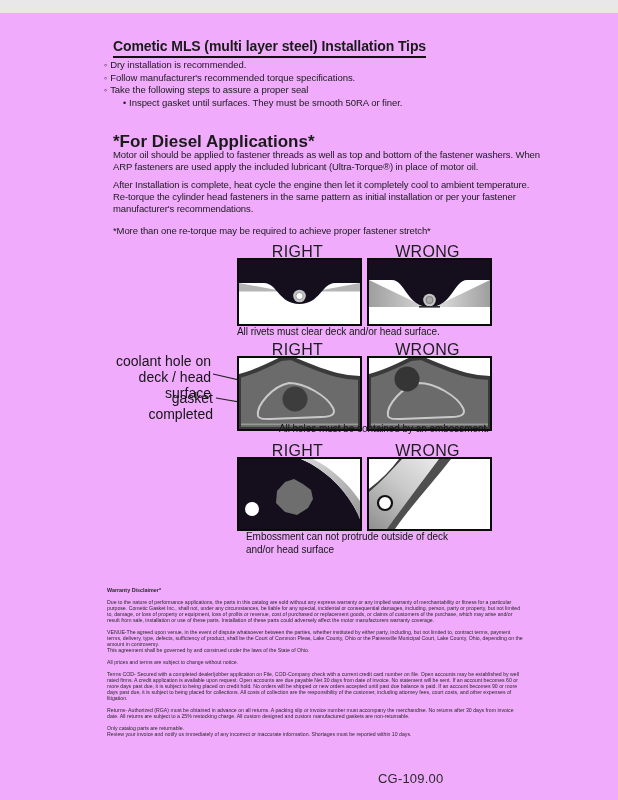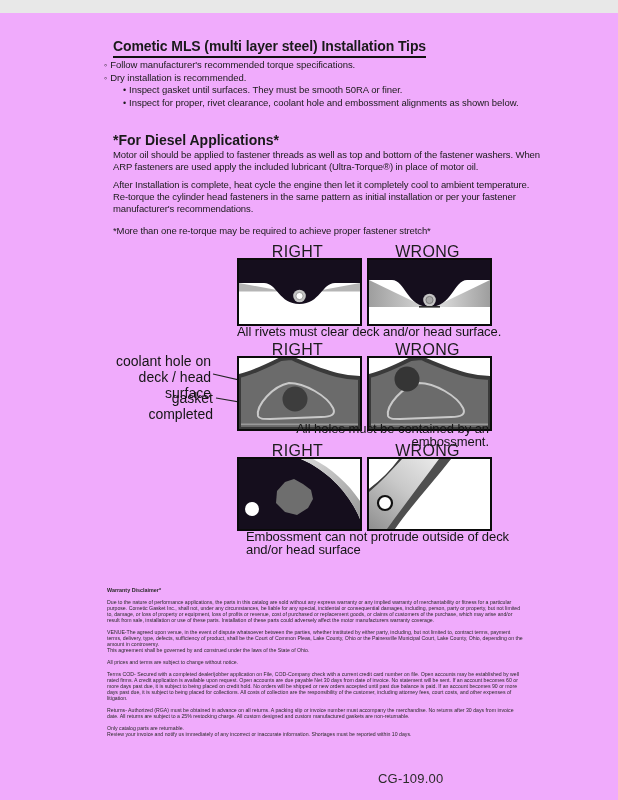--- a/index.html
+++ b/index.html
@@ -12,49 +12,49 @@
   .title{
     left:113px;top:25px;font-size:14px;font-weight:bold;letter-spacing:-0.1px;
     border-bottom:2px solid #111;padding-bottom:2px;display:inline-block;white-space:nowrap;
   }
   .bullets{left:104px;top:46px;font-size:9.5px;letter-spacing:-0.05px;line-height:12.5px;}
   .bullet-row{white-space:nowrap;}
   .bullet-row::before{content:"\25E6";margin-right:3px;font-size:9px;}
   .sub-bullets{margin-left:19px;}
   .sub-row{white-space:nowrap;}
   .sub-row::before{content:"\2022";margin-right:3px;font-size:9px;}
-  .diesel-head{left:113px;top:119px;font-size:14px;font-weight:bold;}
+  .diesel-head{left:113px;top:119px;font-size:17px;font-weight:bold;}
   .para{left:113px;width:430px;font-size:9.5px;letter-spacing:-0.1px;line-height:12px;}
   .p1{top:136px;}
   .p2{top:166px;}
   .p3{top:212px;}
   .col-head{width:125px;text-align:center;font-size:16px;letter-spacing:0.3px;color:#1c1c1c;}
   .dbox{width:121px;border:2px solid #0b0b0b;background:#fff;line-height:0;}
   .dbox svg{display:block;}
-  .caption{font-size:13px;letter-spacing:-0.05px;line-height:12.5px;color:#151515;white-space:pre-line;}
+  .caption{font-size:10px;letter-spacing:-0.05px;line-height:12.5px;color:#151515;white-space:pre-line;}
   .callout{font-size:14px;line-height:16px;color:#151515;white-space:pre-line;}
   .callout.right-align{text-align:right;}
   .disclaimer{left:107px;top:574px;width:416px;font-size:5.2px;line-height:6px;color:#2a2a2a;}
   .disclaimer .dh{font-weight:bold;margin:0 0 6px 0;font-size:5.4px;}
   .disclaimer p{margin:0 0 6px 0;white-space:pre-line;}
   .page-num{left:378px;top:758px;font-size:13px;letter-spacing:0.2px;color:#2b2b2b;}
 </style>
 </head>
 <body>
 
 <div class="page">
 
   <div class="abs title">Cometic MLS (multi layer steel) Installation Tips</div>
 
   <div class="abs bullets">
+    <div class="bullet-row">Dry installation is recommended.</div>
     <div class="bullet-row">Follow manufacturer's recommended torque specifications.</div>
-    <div class="bullet-row">Dry installation is recommended.</div>
+    <div class="bullet-row">Take the following steps to assure a proper seal</div>
     <div class="sub-bullets">
       <div class="sub-row">Inspect gasket until surfaces.  They must be smooth 50RA or finer.</div>
-      <div class="sub-row">Inspect for proper, rivet clearance, coolant hole and embossment alignments as shown below.</div>
     </div>
   </div>
 
   <div class="abs diesel-head">*For Diesel Applications*</div>
   <div class="abs para p1">Motor oil should be applied to fastener threads as well as top and bottom of the fastener washers. When ARP fasteners are used apply the included lubricant (Ultra-Torque®) in place of motor oil.</div>
   <div class="abs para p2">After Installation is complete, heat cycle the engine then let it completely cool to ambient temperature. Re-torque the cylinder head fasteners in the same pattern as initial installation or per your fastener manufacturer's recommendations.</div>
   <div class="abs para p3">*More than one re-torque may be required to achieve proper fastener stretch*</div>
 
   <div class="abs col-head" style="left:235px;top:230px;">RIGHT</div>
   <div class="abs col-head" style="left:365px;top:230px;">WRONG</div>

